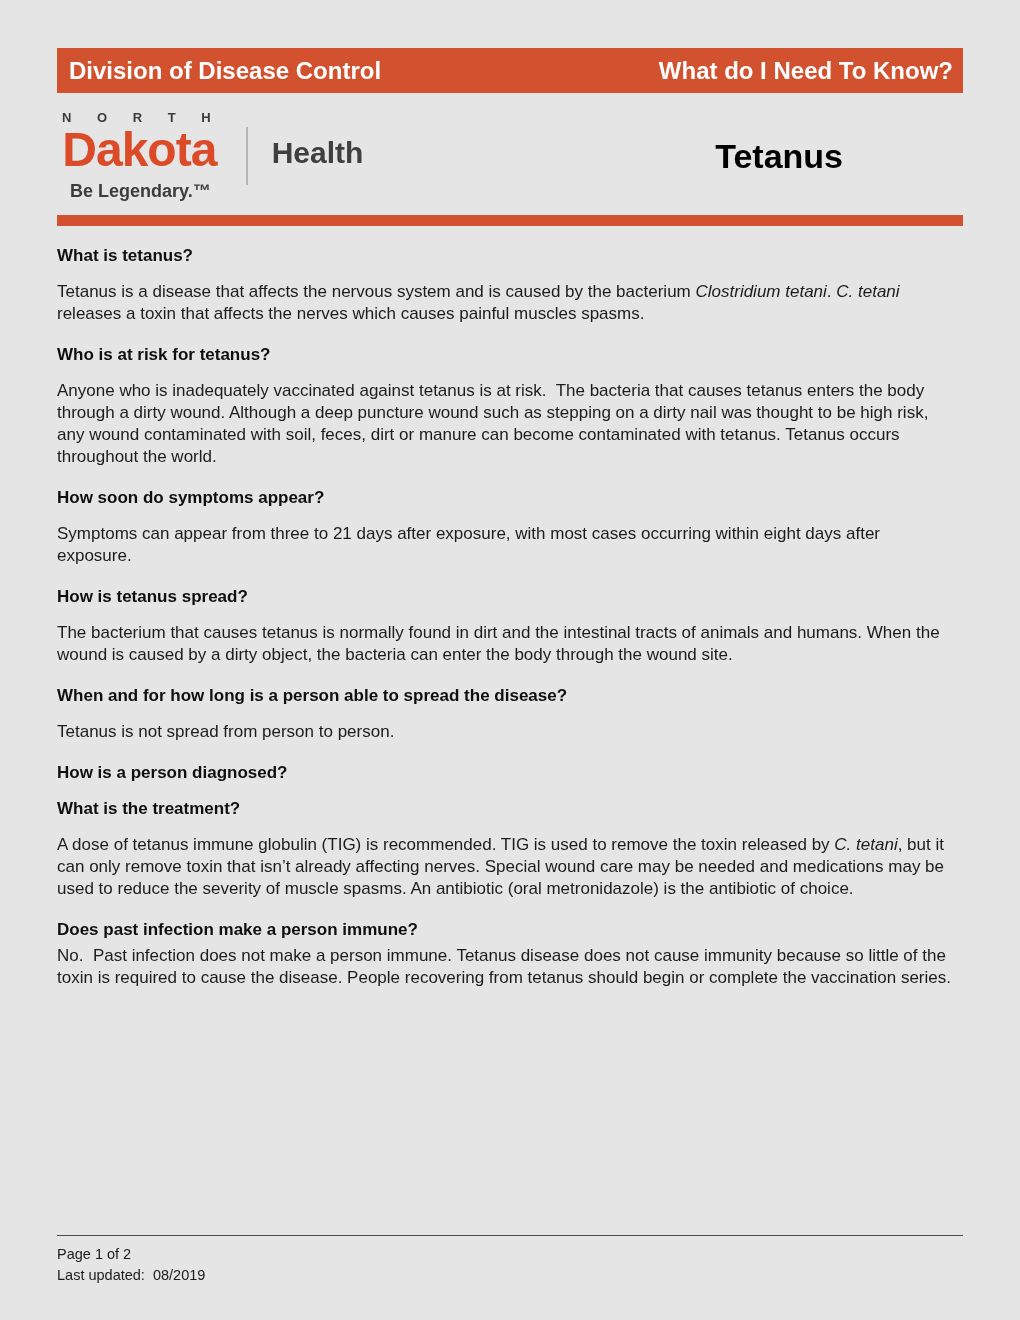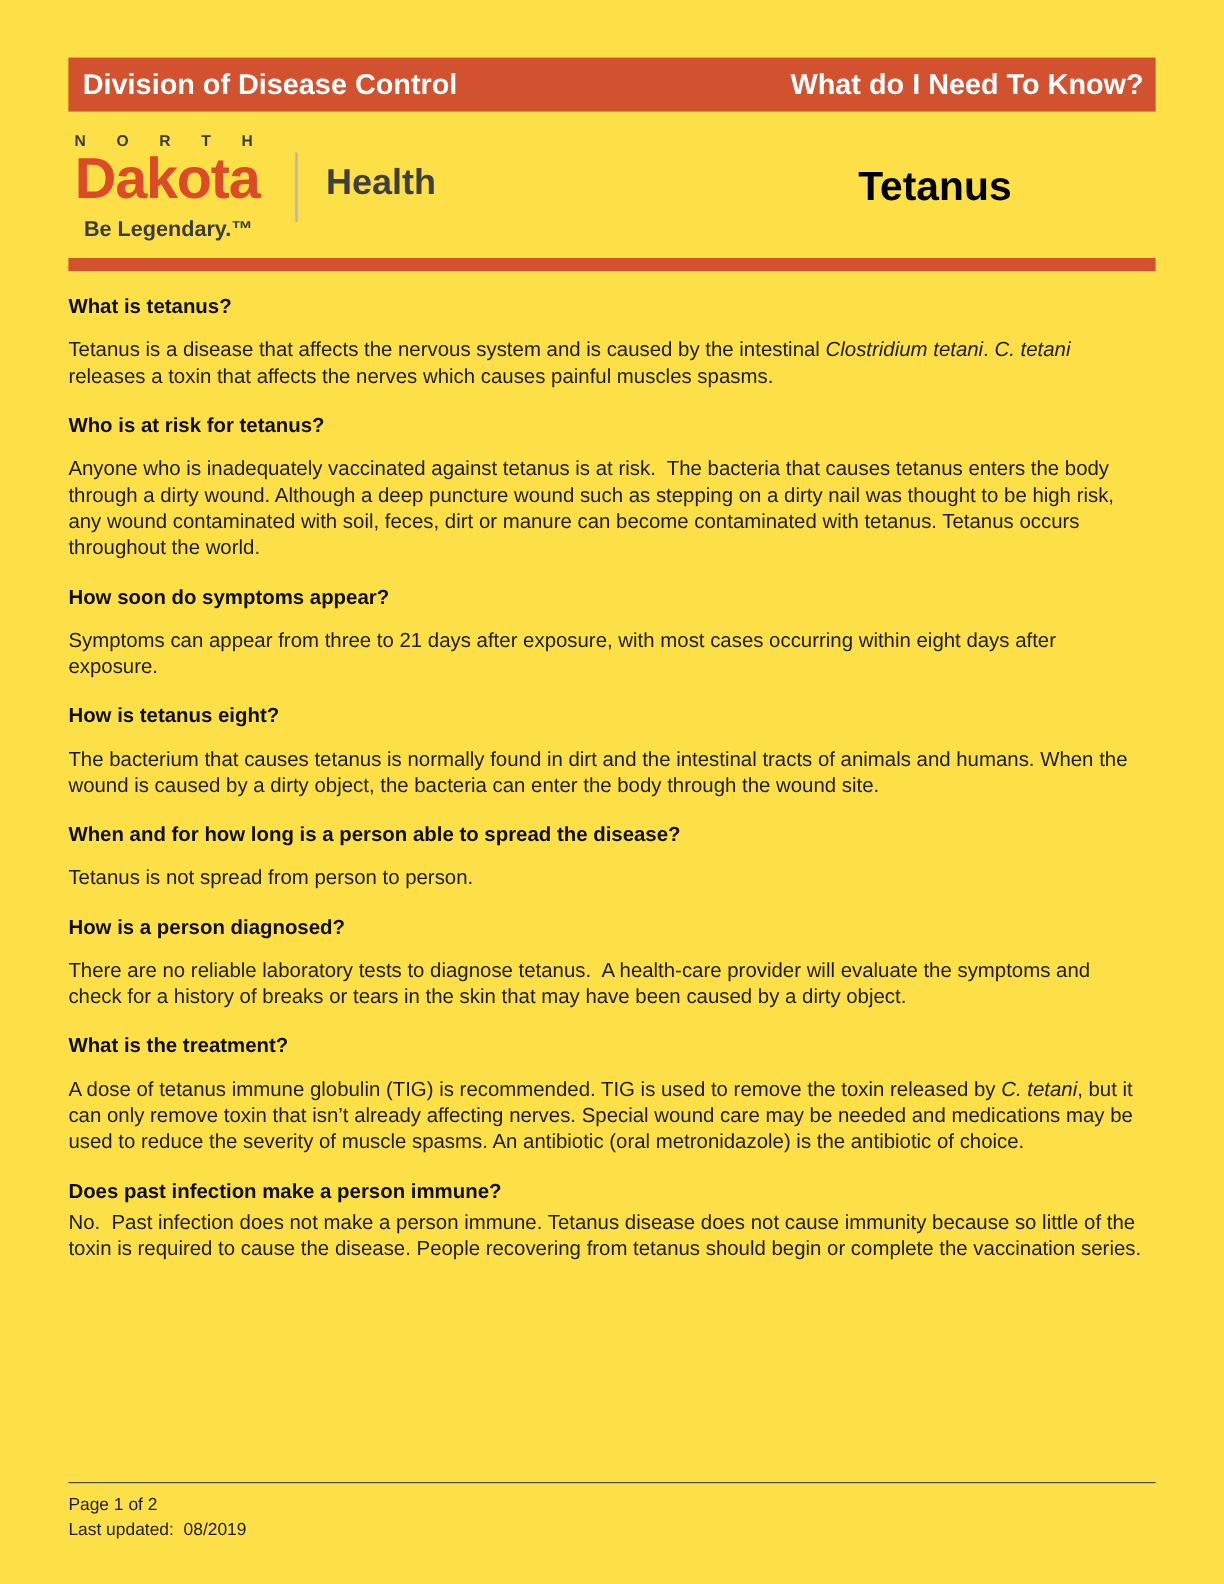--- a/index.html
+++ b/index.html
@@ -7,21 +7,21 @@
   body {
     width: 1020px;
     background: #ffffff;
     font-family: "Liberation Sans", sans-serif;
     color: #1c1c1c;
   }
   .page {
     position: relative;
     width: 1020px;
     height: 1320px;
-    background: #fde047;
+    background: #e5e5e5;
     overflow: hidden;
   }
   
   .banner {
     position: absolute;
     left: 57px; right: 57px; top: 48px;
     height: 45px;
     background: #d2512e;
     color: #ffffff;
     display: flex;
@@ -147,41 +147,40 @@
       <div class="logo-health">Health</div>
     </div>
     <h1 class="doc-title">Tetanus</h1>
   </div>
 
   <div class="rule"></div>
 
   <main id="content">
       <section>
         <h2>What is tetanus?</h2>
-        <p><span>Tetanus is a disease that affects the nervous system and is caused by the intestinal </span><span class="it">Clostridium tetani</span><span>. </span><span class="it">C. tetani</span><span> releases a toxin that affects the nerves which causes painful muscles spasms.</span></p>
+        <p><span>Tetanus is a disease that affects the nervous system and is caused by the bacterium </span><span class="it">Clostridium tetani</span><span>. </span><span class="it">C. tetani</span><span> releases a toxin that affects the nerves which causes painful muscles spasms.</span></p>
       </section>
       <section>
         <h2>Who is at risk for tetanus?</h2>
         <p><span>Anyone who is inadequately vaccinated against tetanus is at risk.  The bacteria that causes tetanus enters the body through a dirty wound. Although a deep puncture wound such as stepping on a dirty nail was thought to be high risk, any wound contaminated with soil, feces, dirt or manure can become contaminated with tetanus. Tetanus occurs throughout the world.</span></p>
       </section>
       <section>
         <h2>How soon do symptoms appear?</h2>
         <p><span>Symptoms can appear from three to 21 days after exposure, with most cases occurring within eight days after exposure.</span></p>
       </section>
       <section>
-        <h2>How is tetanus eight?</h2>
+        <h2>How is tetanus spread?</h2>
         <p><span>The bacterium that causes tetanus is normally found in dirt and the intestinal tracts of animals and humans. When the wound is caused by a dirty object, the bacteria can enter the body through the wound site.</span></p>
       </section>
       <section>
         <h2>When and for how long is a person able to spread the disease?</h2>
         <p><span>Tetanus is not spread from person to person.</span></p>
       </section>
       <section>
         <h2>How is a person diagnosed?</h2>
-        <p><span>There are no reliable laboratory tests to diagnose tetanus.  A health-care provider will evaluate the symptoms and check for a history of breaks or tears in the skin that may have been caused by a dirty object.</span></p>
       </section>
       <section>
         <h2>What is the treatment?</h2>
         <p><span>A dose of tetanus immune globulin (TIG) is recommended. TIG is used to remove the toxin released by </span><span class="it">C. tetani</span><span>, but it can only remove toxin that isn’t already affecting nerves. Special wound care may be needed and medications may be used to reduce the severity of muscle spasms. An antibiotic (oral metronidazole) is the antibiotic of choice.</span></p>
       </section>
       <section class="tight">
         <h2>Does past infection make a person immune?</h2>
         <p><span>No.  Past infection does not make a person immune. Tetanus disease does not cause immunity because so little of the toxin is required to cause the disease. People recovering from tetanus should begin or complete the vaccination series.</span></p>
       </section>
     </main>

